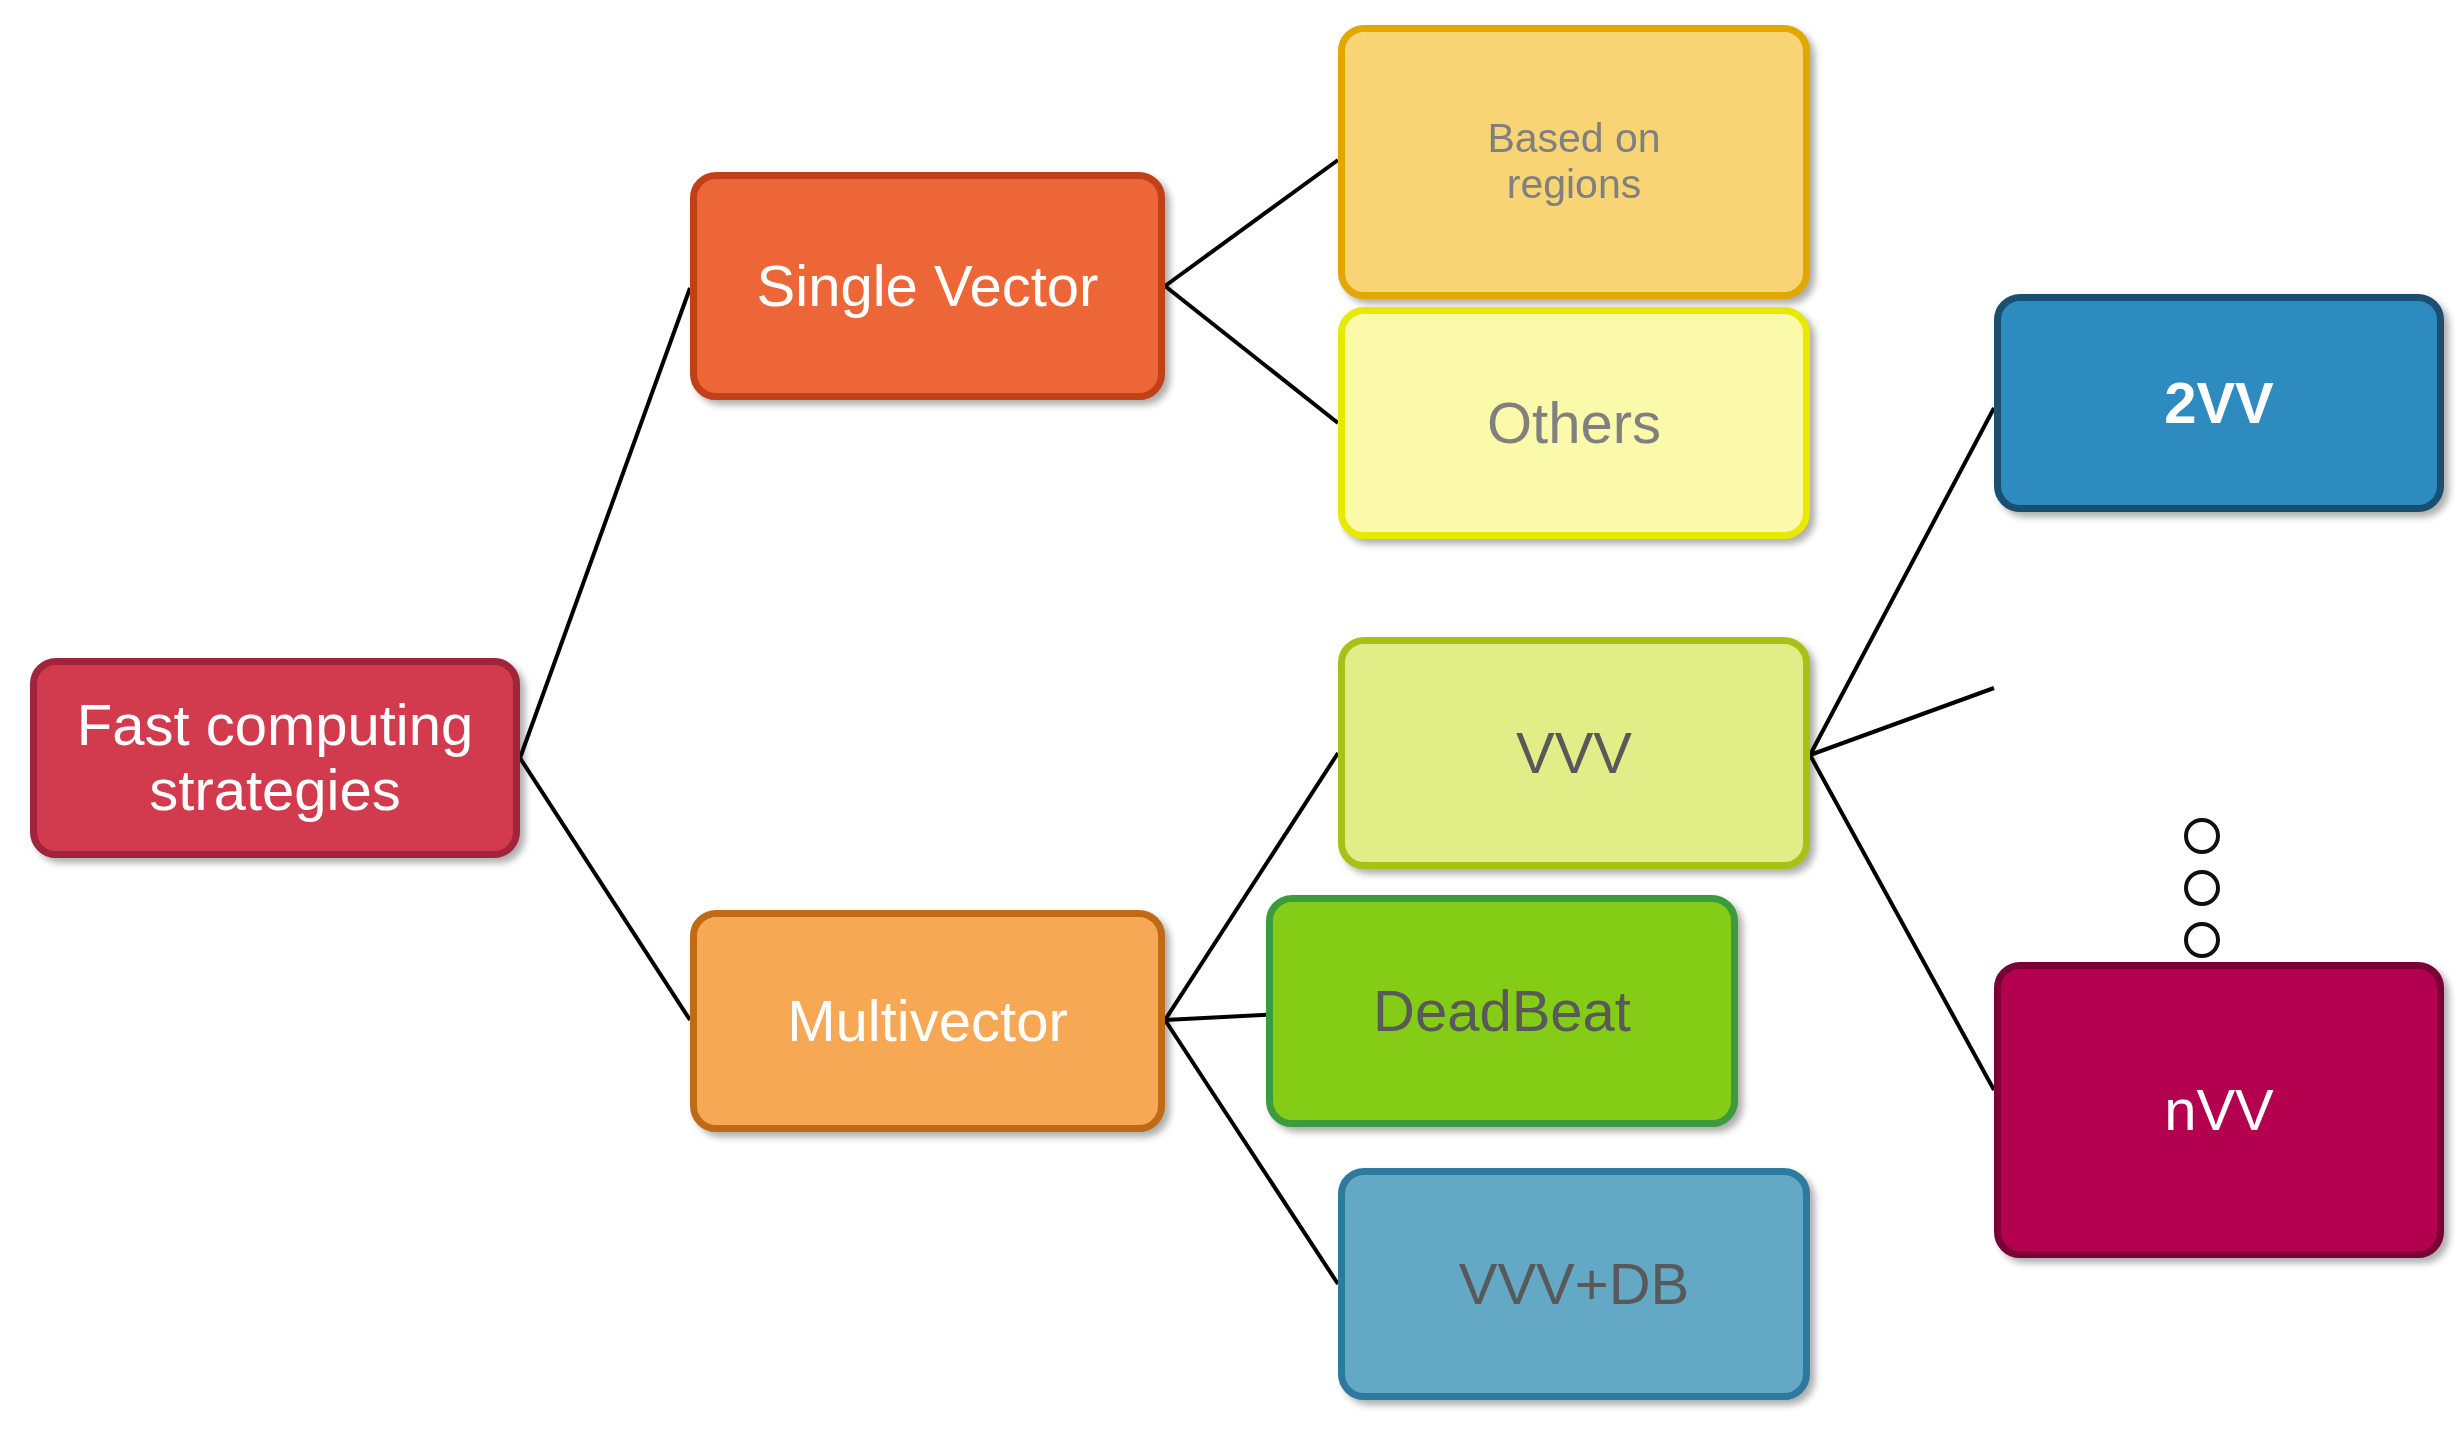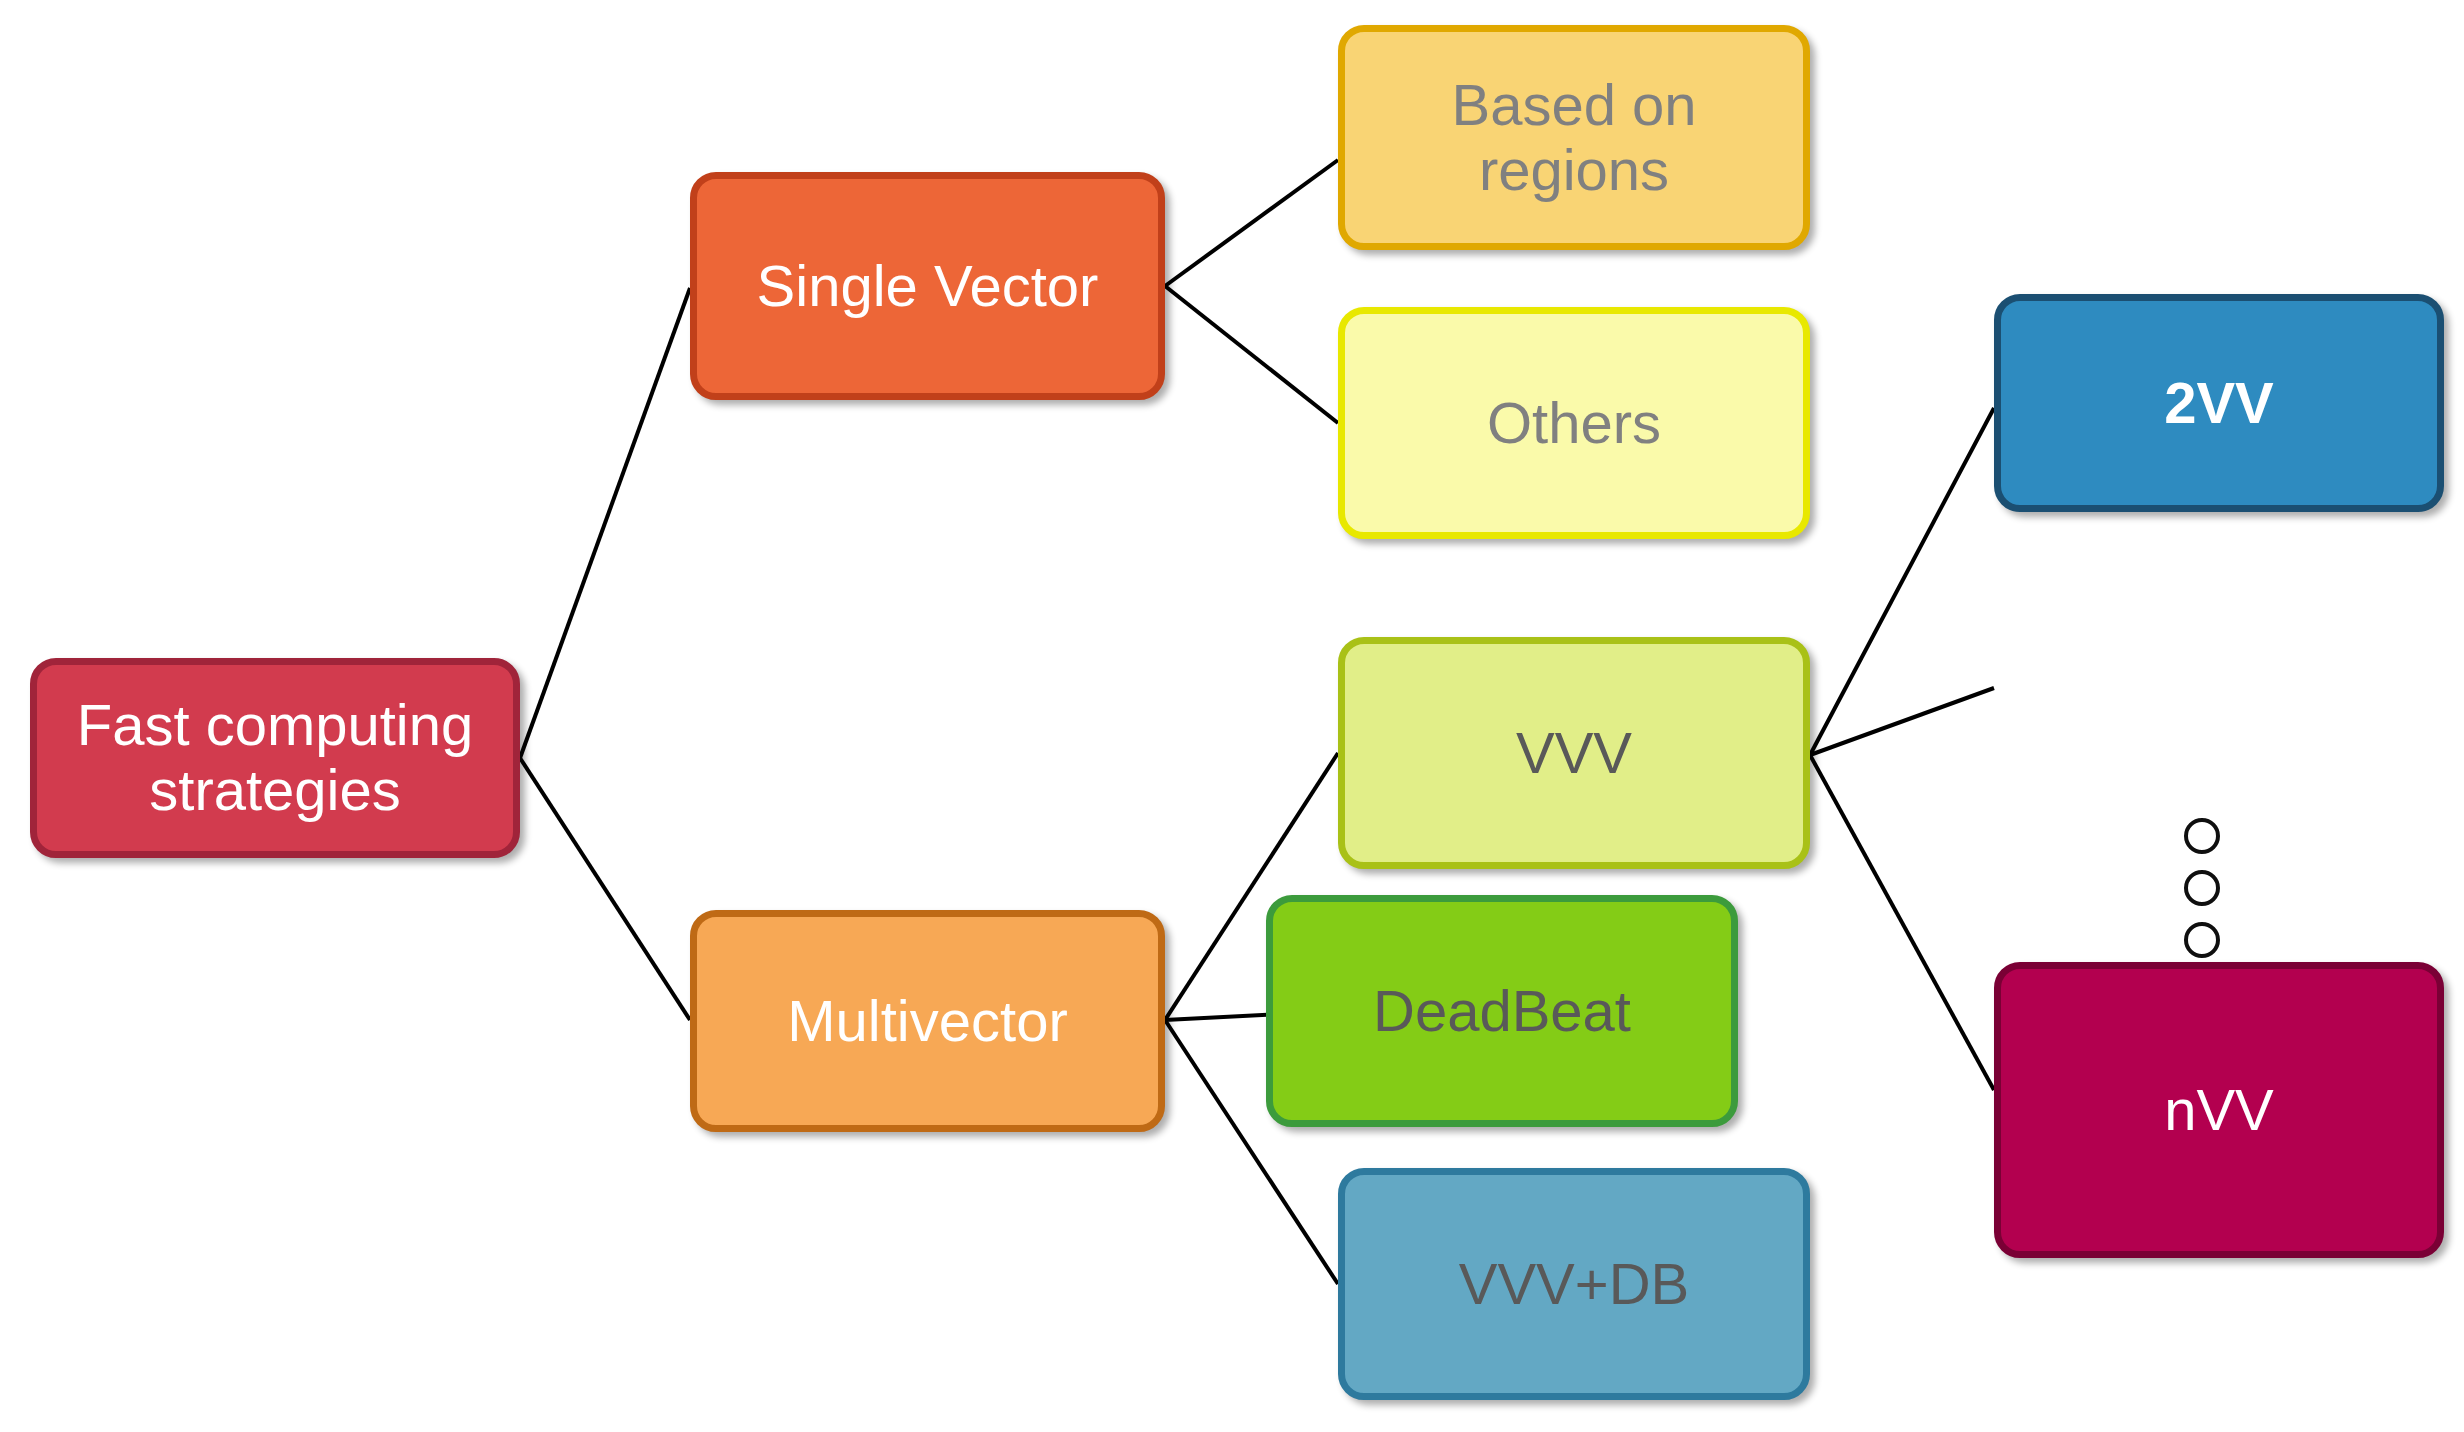--- a/index.html
+++ b/index.html
@@ -89,21 +89,21 @@
   </div>
 
   <div class="node" id="node-single_vector" style="left: 690px; top: 172px; width: 475px; height: 228px; background: rgb(237, 102, 55); border-color: rgb(193, 64, 26); color: rgb(255, 255, 255); font-size: 58px; justify-content: flex-end;">
     <span class="node-label">Single Vector</span>
   </div>
 
   <div class="node" id="node-multivector" style="left: 690px; top: 910px; width: 475px; height: 222px; background: rgb(247, 168, 85); border-color: rgb(191, 106, 21); color: rgb(255, 255, 255); font-size: 58px; justify-content: flex-end;">
     <span class="node-label">Multivector</span>
   </div>
 
-  <div class="node" id="node-based_on_regions" style="left: 1338px; top: 25px; width: 472px; height: 225px; background: rgb(249, 212, 116); border-color: rgb(224, 168, 0); color: rgb(128, 128, 128); font-size: 58px;">
+  <div class="node" id="node-based_on_regions" style="left: 1338px; top: 25px; width: 472px; height: 274px; background: rgb(249, 212, 116); border-color: rgb(224, 168, 0); color: rgb(128, 128, 128); font-size: 41px;">
     <span class="node-label">Based on
 regions</span>
   </div>
 
   <div class="node" id="node-others" style="left: 1338px; top: 307px; width: 472px; height: 232px; background: rgb(250, 250, 170); border-color: rgb(232, 232, 0); color: rgb(128, 128, 128); font-size: 58px;">
     <span class="node-label">Others</span>
   </div>
 
   <div class="node" id="node-vvv" style="left: 1338px; top: 637px; width: 472px; height: 232px; background: rgb(225, 238, 136); border-color: rgb(169, 193, 23); color: rgb(89, 89, 89); font-size: 58px;">
     <span class="node-label">VVV</span>

